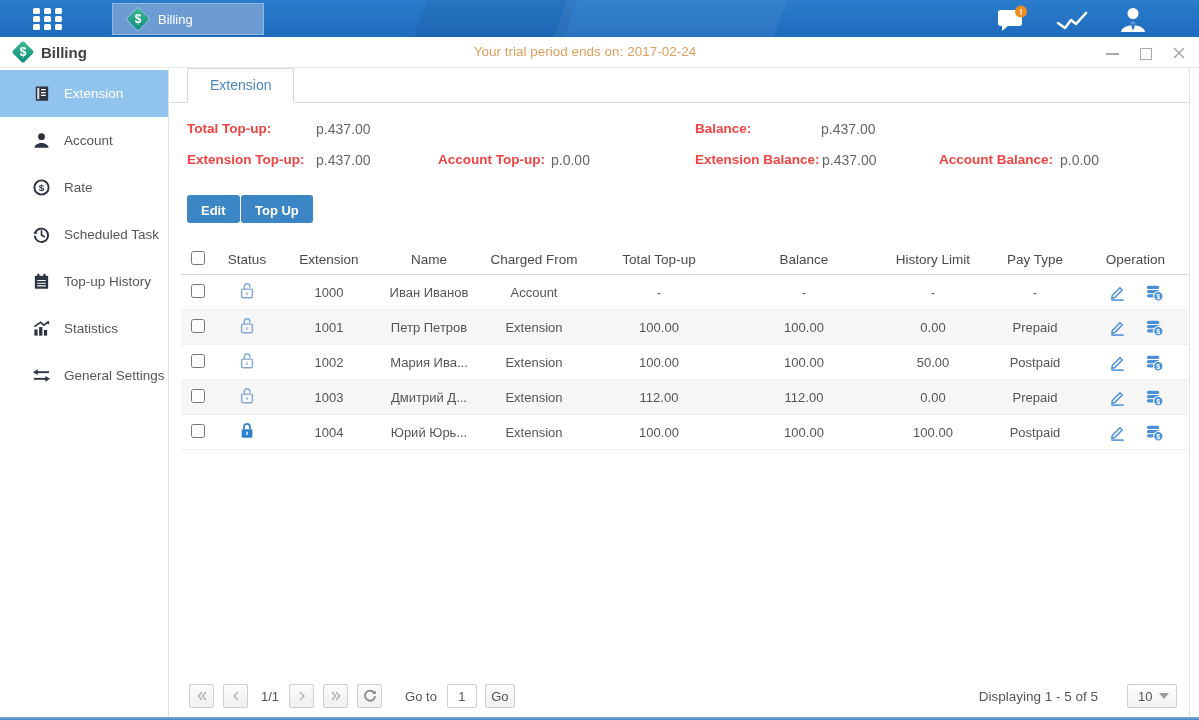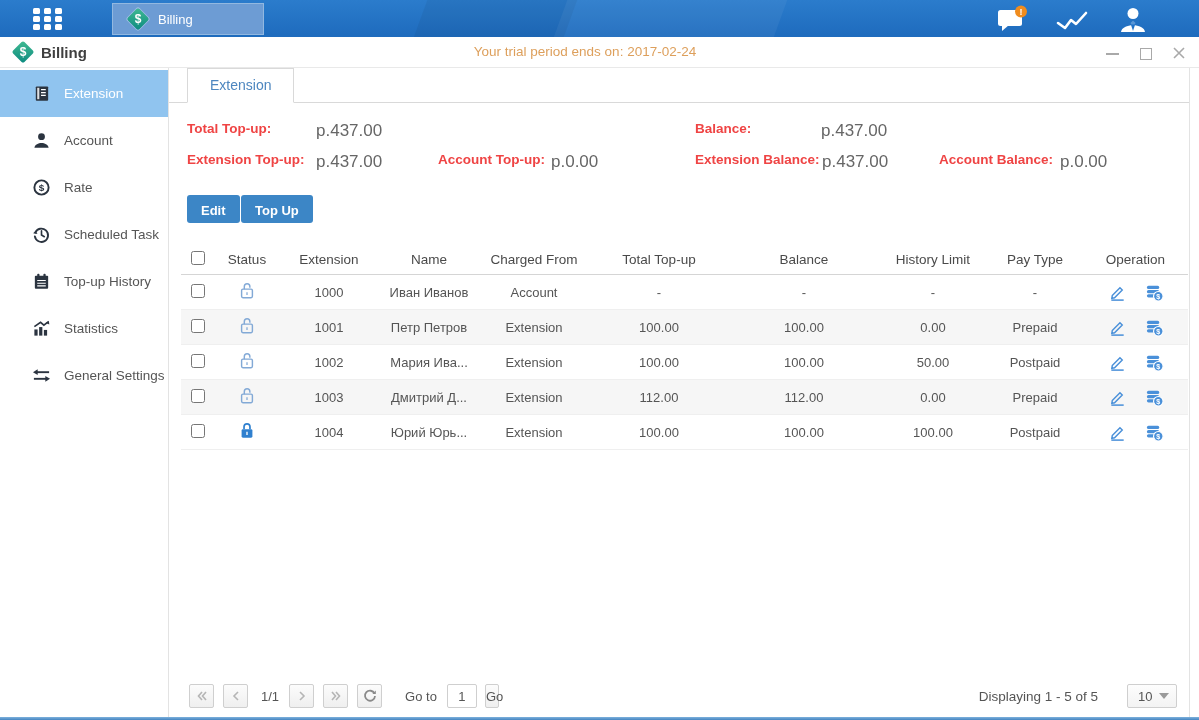--- a/index.html
+++ b/index.html
@@ -58,21 +58,21 @@
 
   
   .main { position:absolute; left:168px; top:68px; right:9px; bottom:3px; background:#fff;
     border-left:1px solid #e3e3e3; border-right:1px solid #e3e3e3; }
   .tabbar { position:absolute; left:0; top:0; right:0; height:35px; border-bottom:1px solid #d9d9d9; }
   .tab { position:absolute; left:18px; top:0; height:35px; min-width:89px; padding:0 22px;
     background:#fff; border:1px solid #d9d9d9; border-bottom:1px solid #fff; line-height:33px;
     text-align:center; color:#4d86bf; font-size:14px; cursor:pointer; }
 
   .stat-label { position:absolute; font-weight:bold; color:#ef4444; font-size:13.5px; white-space:nowrap; }
-  .stat-value { position:absolute; color:#666; font-size:17px; white-space:nowrap; }
+  .stat-value { position:absolute; color:#666; font-size:14px; white-space:nowrap; }
 
   .btn { position:absolute; height:28px; background:#3c86c6; border:none; border-radius:3px;
     color:#fff; font-size:13px; font-weight:bold; font-family:"Liberation Sans",sans-serif;
     padding:8px 14px; cursor:pointer; }
   .btn-edit { left:18px; top:127px; }
   .btn-topup { left:72px; top:127px; }
 
   
   .tbl { position:absolute; left:12px; top:177px; width:1007px; }
   .tbl-row { display:grid;
@@ -93,21 +93,21 @@
   
   .pager { position:absolute; left:20px; right:12px; bottom:8px; height:26px;
     display:flex; align-items:center; }
   .pg-btn { width:25px; height:24px; background:linear-gradient(180deg,#fcfcfc,#efefef);
     border:1px solid #cfcfcf; border-radius:2px; display:flex; align-items:center;
     justify-content:center; margin-right:9px; cursor:pointer; }
   .pg-ind { color:#555; margin:0 10px 0 4px; }
   .pg-goto { color:#555; margin:0 10px 0 14px; }
   .pg-input { width:30px; height:24px; border:1px solid #cfcfcf; border-radius:2px;
     text-align:center; font-size:13px; color:#555; font-family:"Liberation Sans",sans-serif; }
-  .pg-go { width:14px; height:24px; background:linear-gradient(180deg,#fcfcfc,#efefef);
+  .pg-go { width:30px; height:24px; background:linear-gradient(180deg,#fcfcfc,#efefef);
     border:1px solid #cfcfcf; border-radius:2px; color:#555; font-size:13px; margin-left:8px;
     cursor:pointer; font-family:"Liberation Sans",sans-serif; }
   .pg-right { margin-left:auto; display:flex; align-items:center; gap:29px; }
   .pg-display { color:#555; font-size:13.5px; }
   .pg-size { width:50px; height:24px; border:1px solid #cfcfcf; border-radius:2px;
     background:linear-gradient(180deg,#fdfdfd,#f3f3f3); display:flex; align-items:center;
     justify-content:space-between; padding:0 7px 0 10px; cursor:pointer; color:#555; }
   .caret { width:0; height:0; border-left:5px solid transparent; border-right:5px solid transparent;
     border-top:6px solid #9a9a9a; }
 

